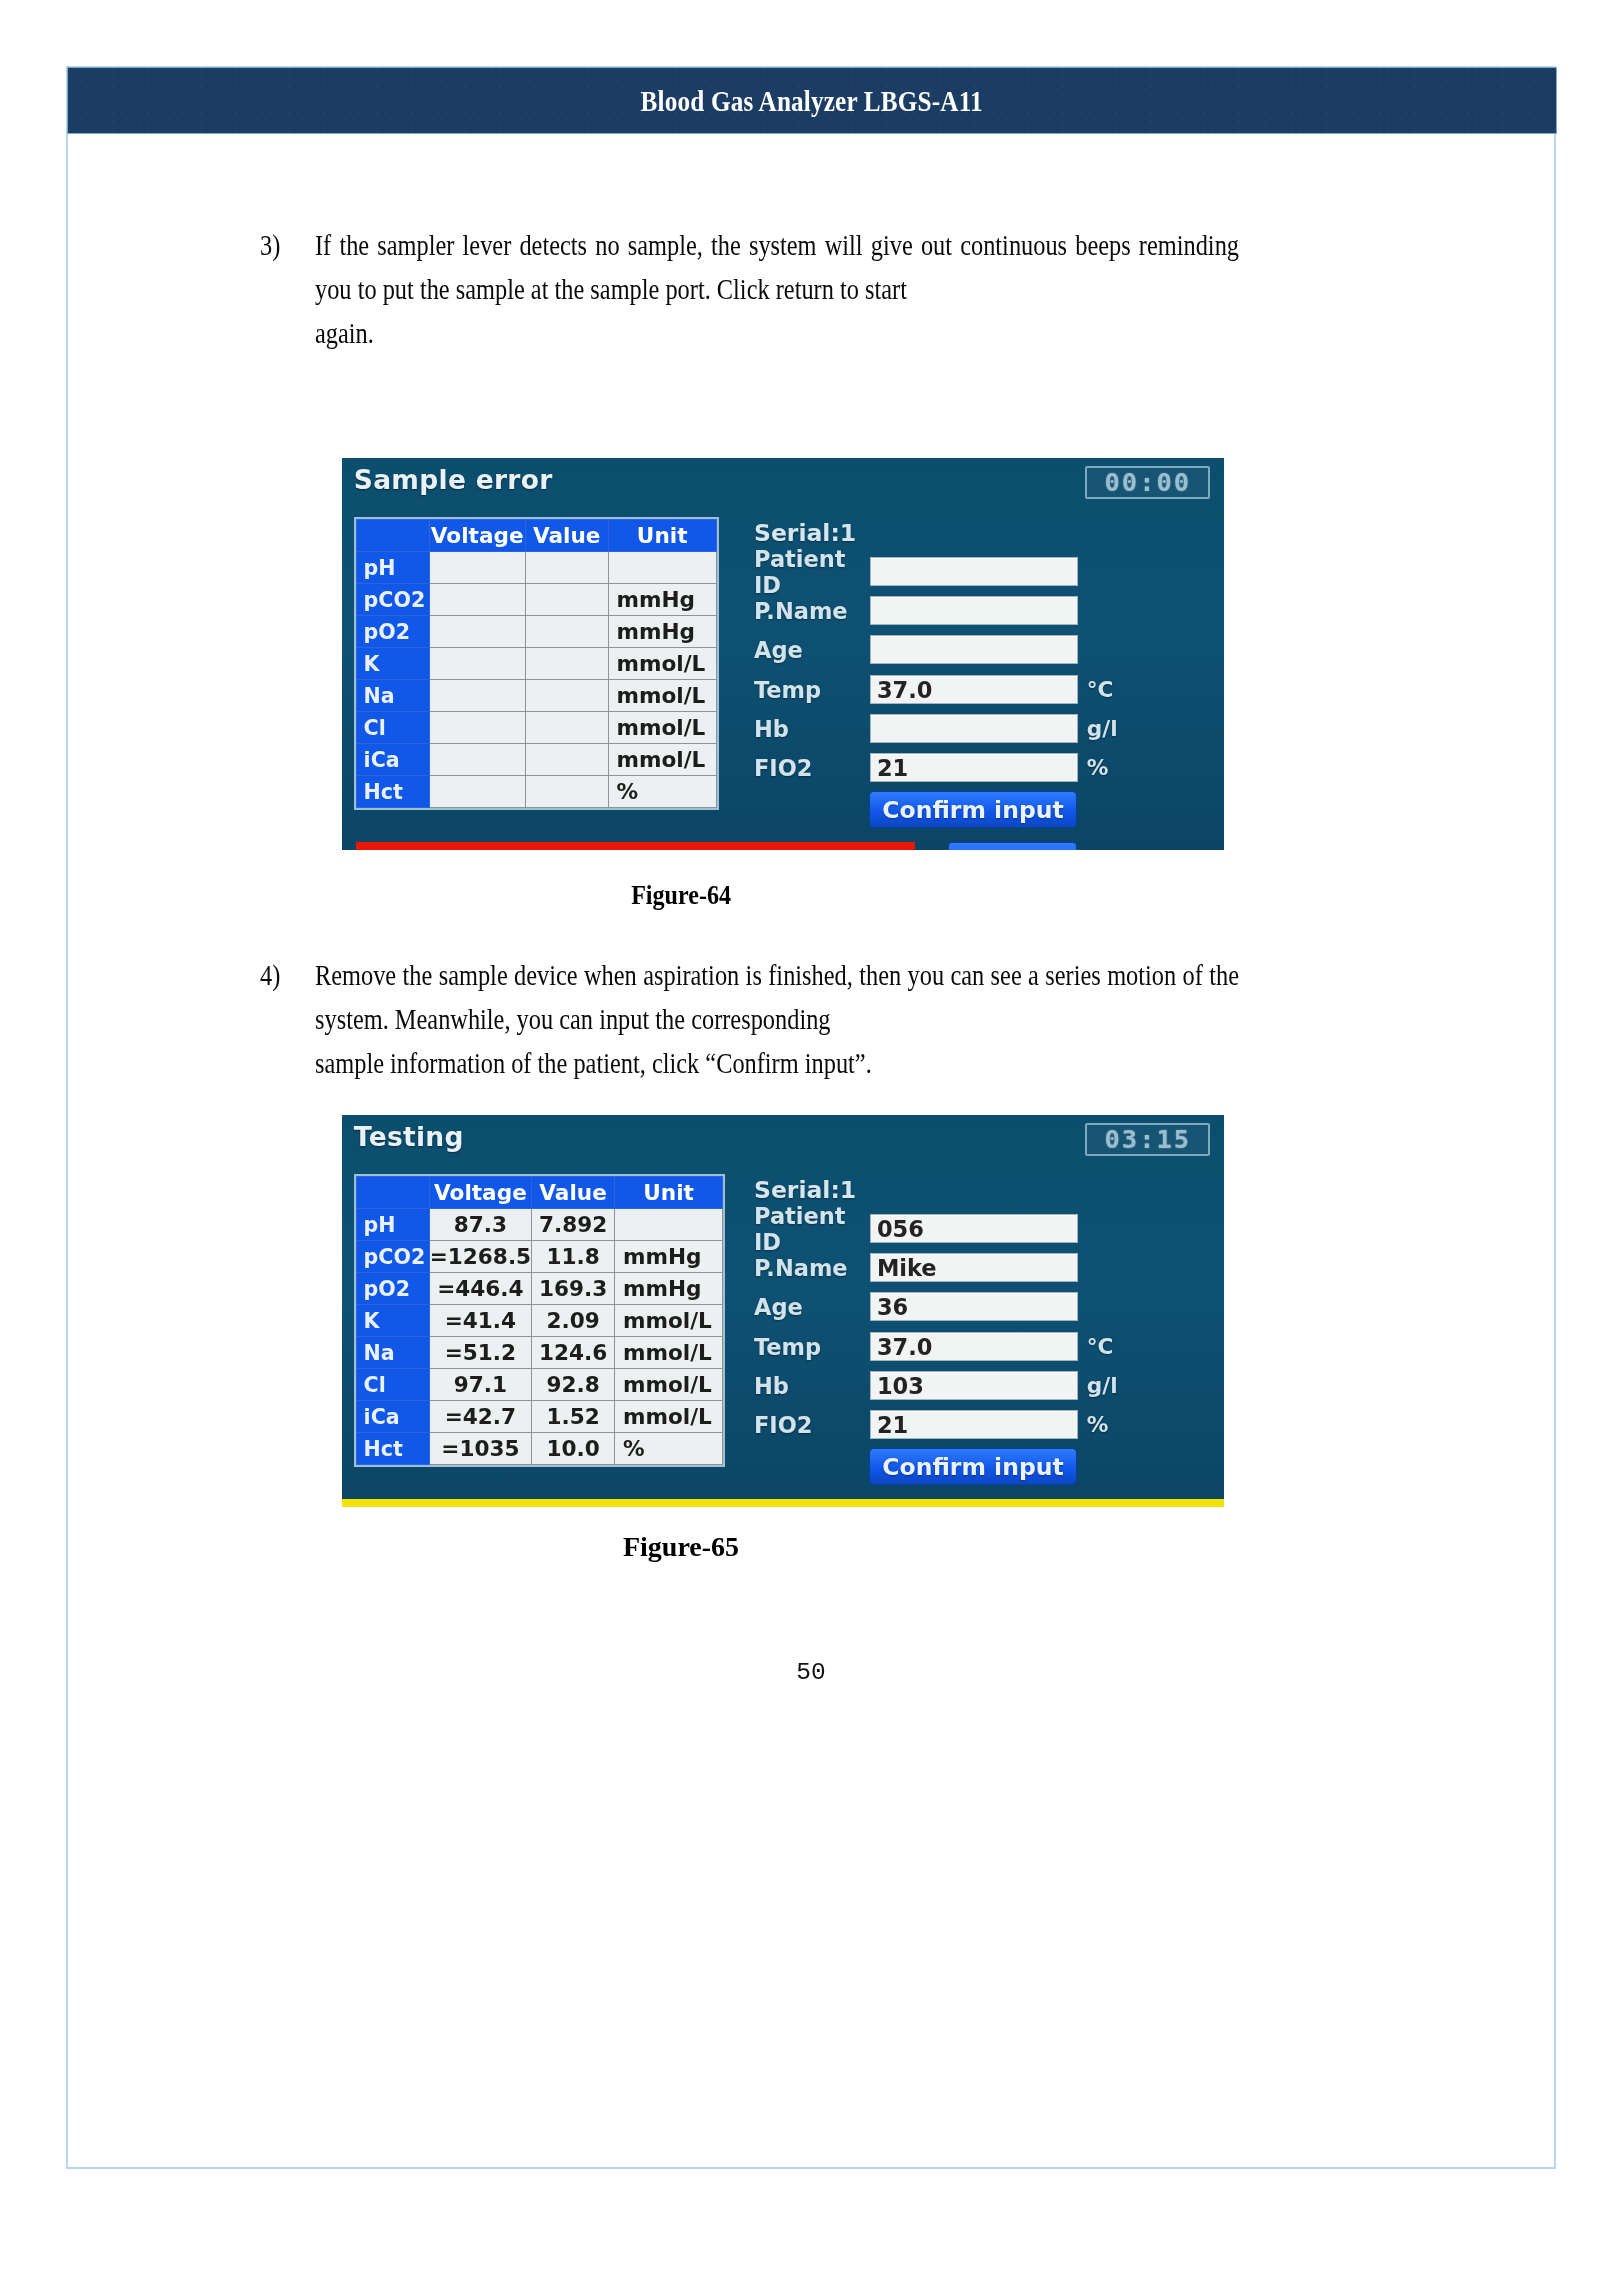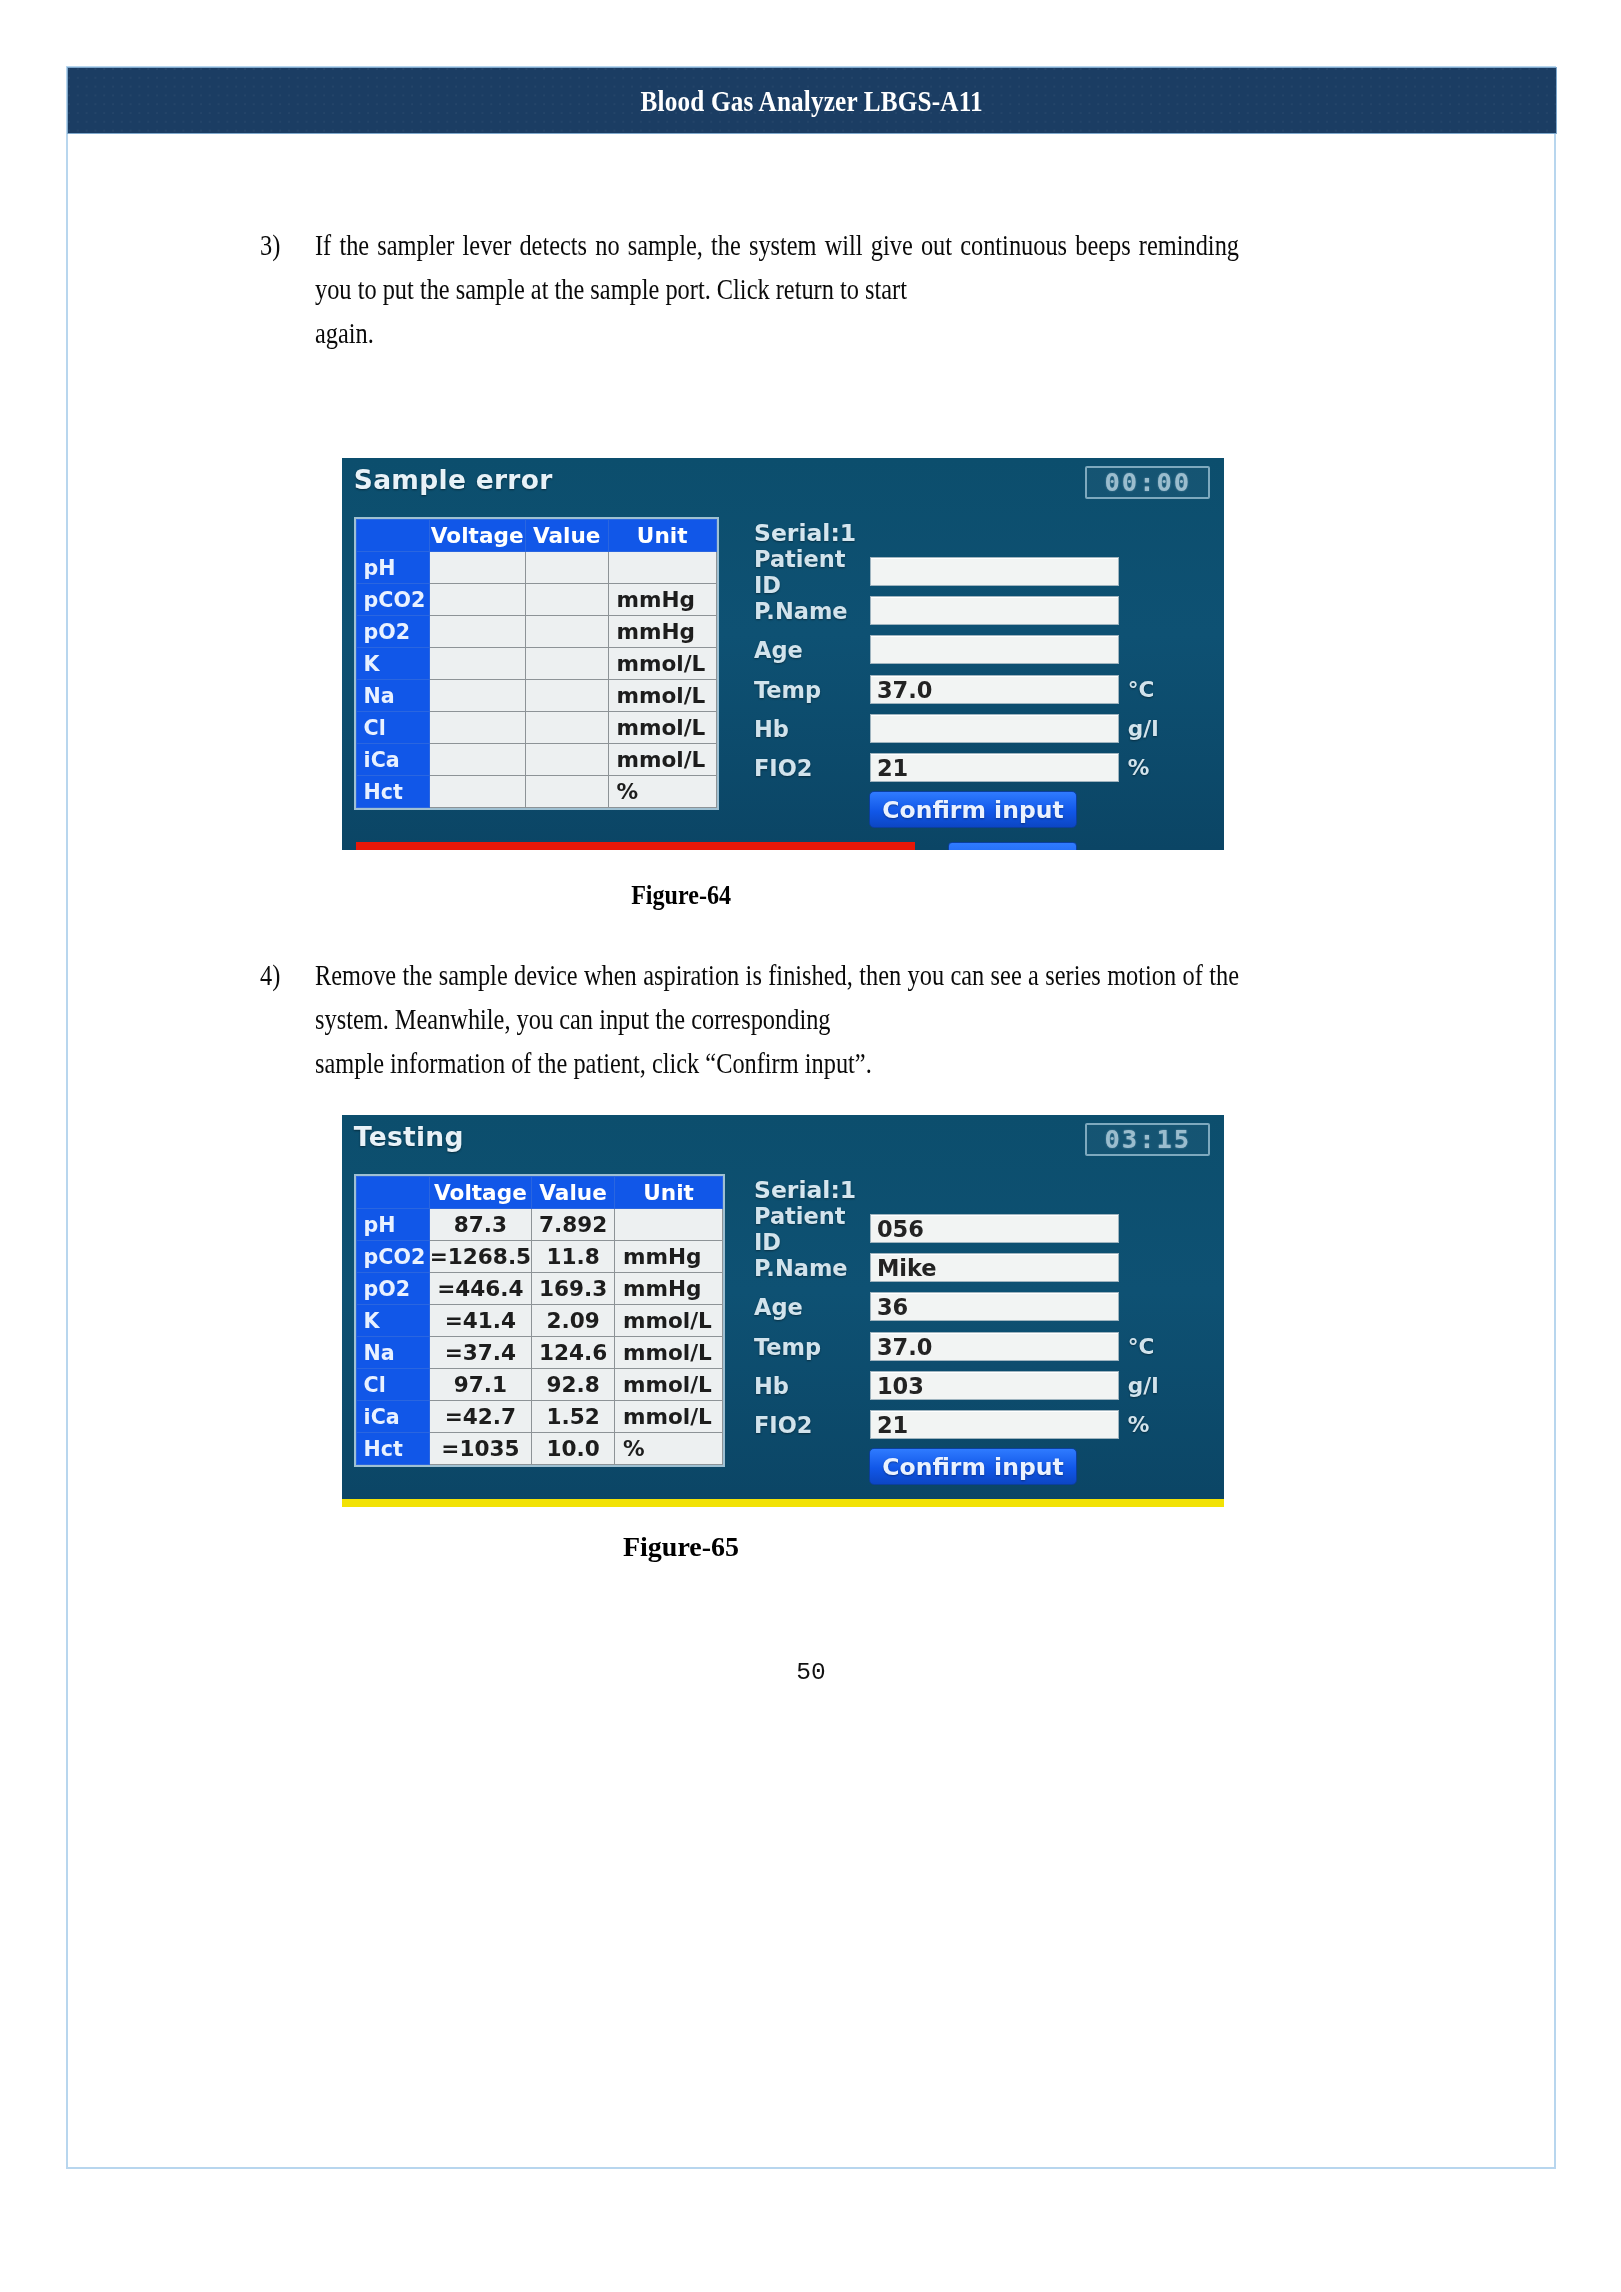--- a/index.html
+++ b/index.html
@@ -170,21 +170,21 @@
     position:absolute;
     display:flex; align-items:center;
     height:31px;
   }
   .frow .flabel {
     color:#d2e3ec; font-size:22.5px; font-weight:600;
     width:116px; flex:0 0 116px;
     text-shadow:0 1px 2px rgba(0,0,0,0.4);
   }
   .frow .fbox {
-    width:249px; height:29px;
+    width:208px; height:29px;
     background:#f2f4f3;
     border:1px solid #9fb4bf;
     box-shadow:inset 0 1px 0 #ffffff;
     display:flex; align-items:center;
     padding-left:5.9px;
     font-size:22.5px; font-weight:600; color:#232323;
   }
   .frow .funit {
     margin-left:8.8px;
     color:#d2e3ec; font-size:21.6px; font-weight:600;
@@ -398,21 +398,21 @@
             <td class="unit">mmHg</td>
           </tr>
           <tr>
             <td class="lbl">K</td>
             <td class="volt">=41.4</td>
             <td class="val">2.09</td>
             <td class="unit">mmol/L</td>
           </tr>
           <tr>
             <td class="lbl">Na</td>
-            <td class="volt">=37.4</td>
+            <td class="volt">=51.2</td>
             <td class="val">124.6</td>
             <td class="unit">mmol/L</td>
           </tr>
           <tr>
             <td class="lbl">Cl</td>
             <td class="volt">97.1</td>
             <td class="val">92.8</td>
             <td class="unit">mmol/L</td>
           </tr>
           <tr>

